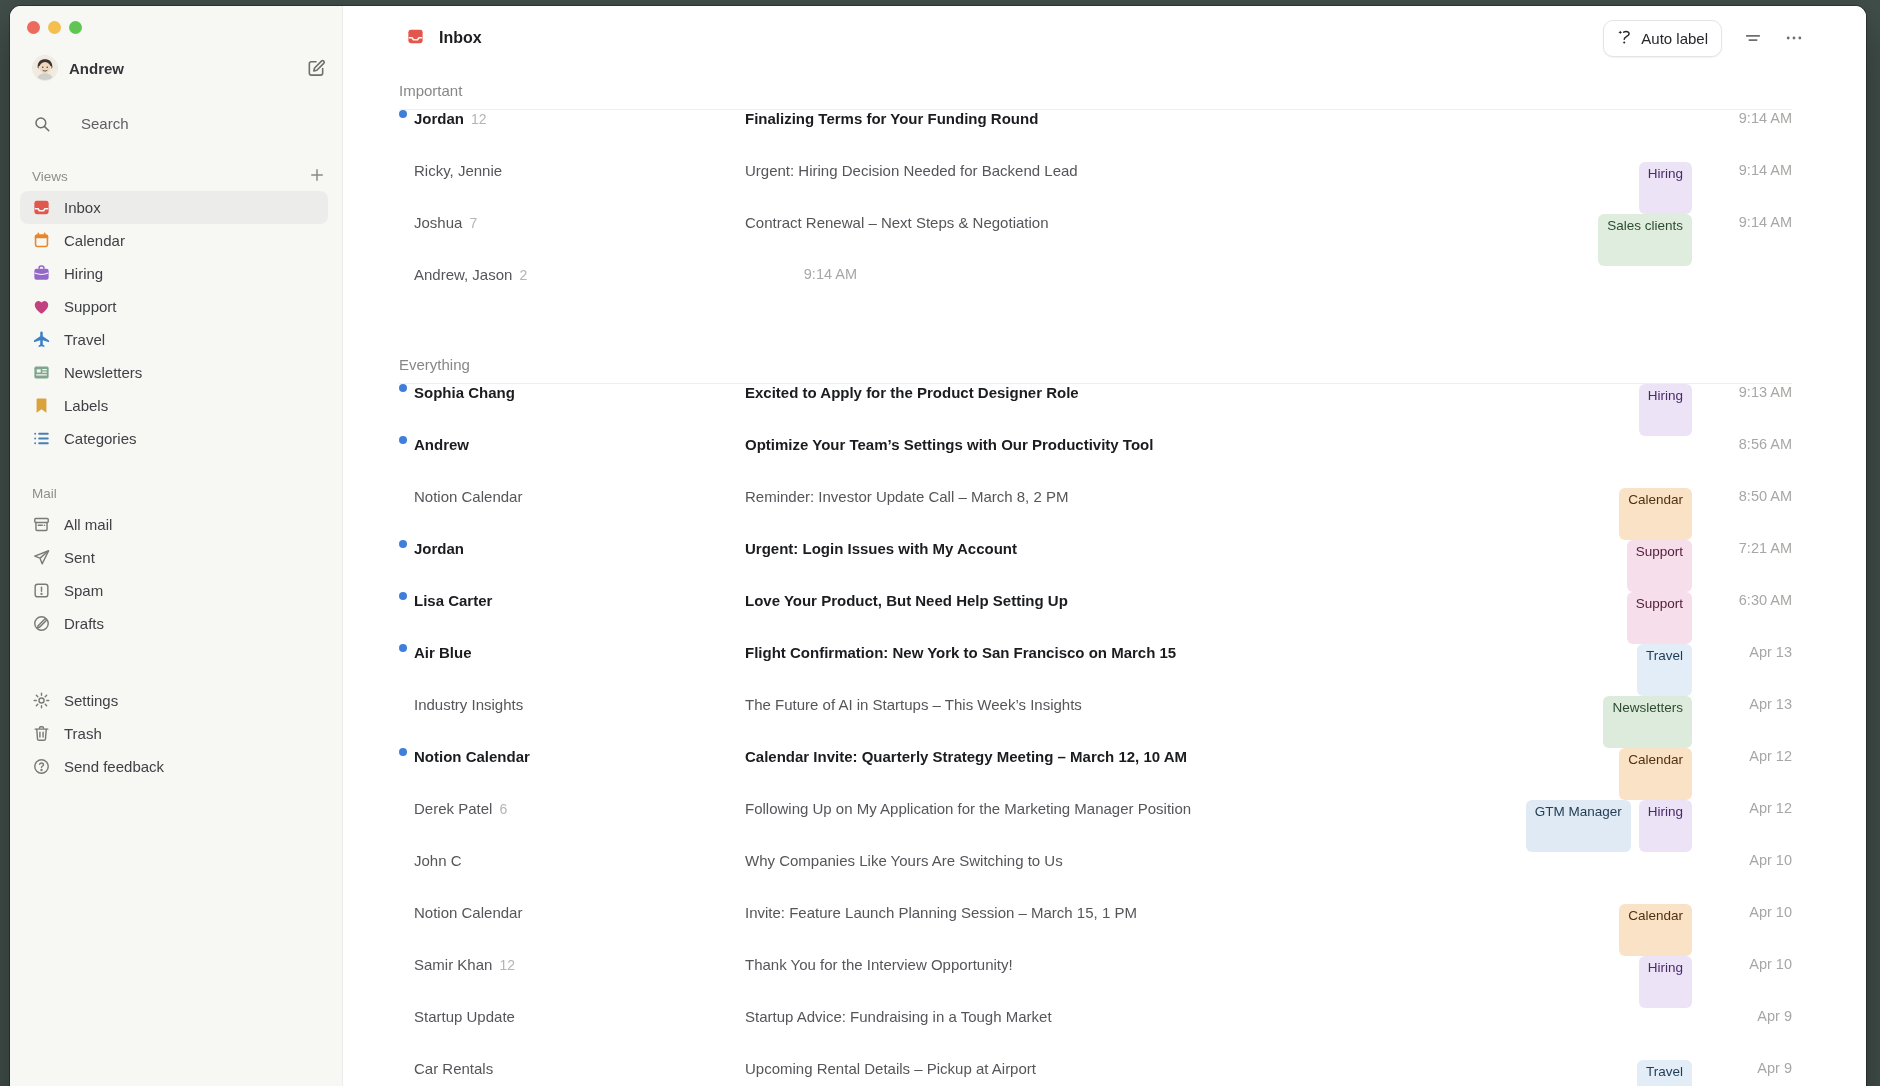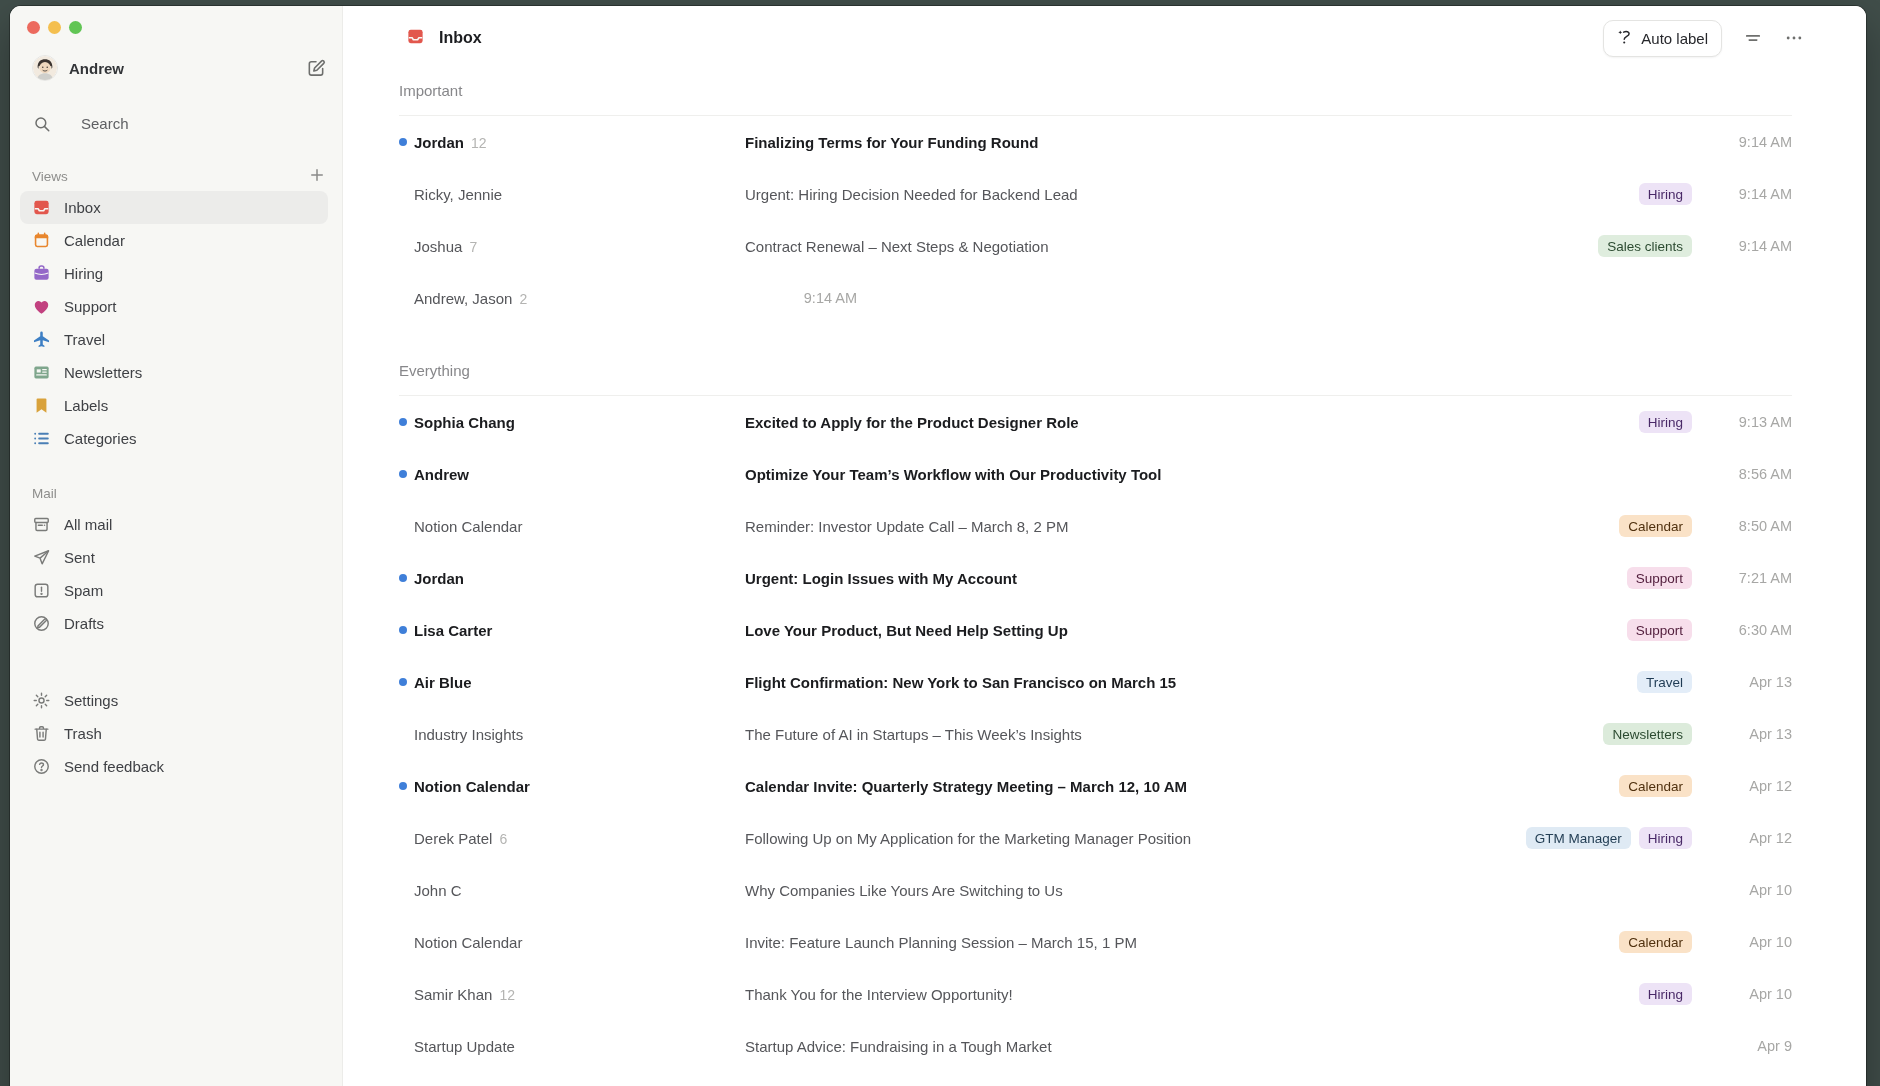--- a/index.html
+++ b/index.html
@@ -41,23 +41,23 @@
   .title-wrap { display:flex; align-items:center; gap:14px; }
   .page-title { font-size:16px; font-weight:700; color:#1C1D20; }
   .header-right { margin-left:auto; display:flex; align-items:center; gap:21px; }
   .auto-label-btn { display:flex; align-items:center; gap:8px; border:1px solid #E4E4E2; background:#fff;
                     border-radius:10px; padding:7px 13px 7px 11px; font-size:15px; color:#26272B; cursor:pointer;
                     box-shadow:0 1px 2px rgba(0,0,0,.05); font-family:inherit; }
 
   .list { flex:1; }
   .section { margin-top:16px; }
   .section + .section { margin-top:30px; }
-  .section-header { margin:0 74px 0 56px; padding:8px 0 16px; border-bottom:1px solid #EFEFED;
+  .section-header { margin:0 74px 0 56px; padding:8px 0 10px; border-bottom:1px solid #EFEFED;
                     color:#87878A; font-size:15px; }
-  .row { height:52px; display:flex; align-items:center; padding:0 74px 0 56px; cursor:pointer; }
+  .row { height:52px; display:flex; padding:0 74px 0 56px; cursor:pointer; }
   .dot-wrap { width:15px; flex:none; }
   .dot { width:8px; height:8px; border-radius:50%; display:block; }
   .sender { width:331px; flex:none; font-size:15px; color:#55565A; white-space:nowrap; overflow:hidden; }
   .count { color:#B4B4B2; font-weight:400; margin-left:7px; font-size:14px; }
   .subject { flex:1; min-width:0; font-size:15px; color:#55565A; white-space:nowrap; overflow:hidden; text-overflow:clip; }
   .row.unread .sender, .row.unread .subject { color:#1B1C1F; font-weight:700; }
   .tags { display:flex; gap:8px; margin-left:12px; flex:none; }
   .tag { font-size:13.5px; font-weight:500; padding:3.5px 9px; border-radius:6px; white-space:nowrap; }
   .time { width:100px; flex:none; text-align:right; color:#A7A7A5; font-size:14.5px; }
 </style>
@@ -347,21 +347,21 @@
             <span class="tags">
               <span class="tag" style="background: rgb(237, 227, 246); color: rgb(74, 42, 104);">Hiring</span>
             </span>
             <span class="time">9:13 AM</span>
           </div>
           <div class="row unread">
             <span class="dot-wrap">
               <i class="dot" style="background: rgb(63, 127, 217);"></i>
             </span>
             <span class="sender">Andrew</span>
-            <span class="subject">Optimize Your Team’s Workflow with Our Productivity Tool</span>
+            <span class="subject">Optimize Your Team’s Settings with Our Productivity Tool</span>
             <span class="tags"></span>
             <span class="time">8:56 AM</span>
           </div>
           <div class="row">
             <span class="dot-wrap"></span>
             <span class="sender">Notion Calendar</span>
             <span class="subject">Reminder: Investor Update Call – March 8, 2 PM</span>
             <span class="tags">
               <span class="tag" style="background: rgb(250, 226, 199); color: rgb(80, 49, 15);">Calendar</span>
             </span>

